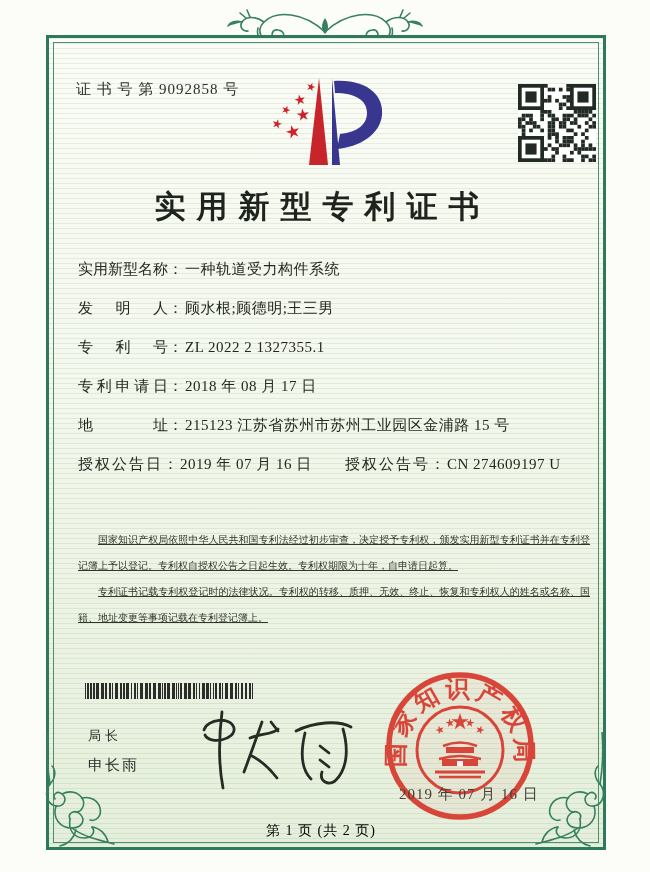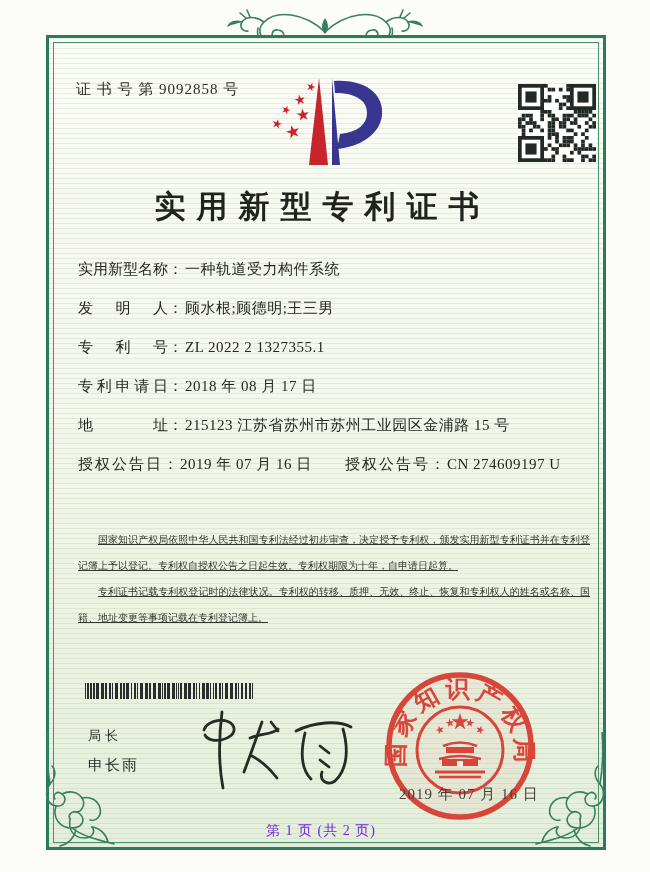--- a/index.html
+++ b/index.html
@@ -58,21 +58,21 @@
   .signer-name  { position:absolute; left:88px; top:756px; font-size:15px; letter-spacing:2px; color:#2a2e28;text-align:center; }
   .signature { position:absolute; left:192px; top:700px; width:165px; height:96px; }
 
   .seal { position:absolute; left:378px; top:664px; width:164px; height:164px; }
   .seal-date {
     position:absolute; left:399px; top:785px; font-size:15px;
     color:#45413a; letter-spacing:1px; z-index:5;
   }
   .footer {
     position:absolute; left:0; right:8px; top:822px; text-align:center;
-    font-size:14px; color:#6d28d9; letter-spacing:1px;
+    font-size:14px; color:#000000; letter-spacing:1px;
   }
 </style>
 </head>
 <body>
 
 <div class="page">
 
   <div class="orn" style="left:50%; top:2px; transform:translateX(-50%);">
     <svg width="250" height="56" viewBox="0 0 250 56" fill="none" stroke="#37805f" stroke-width="1.6" stroke-linecap="round">
       <g>

